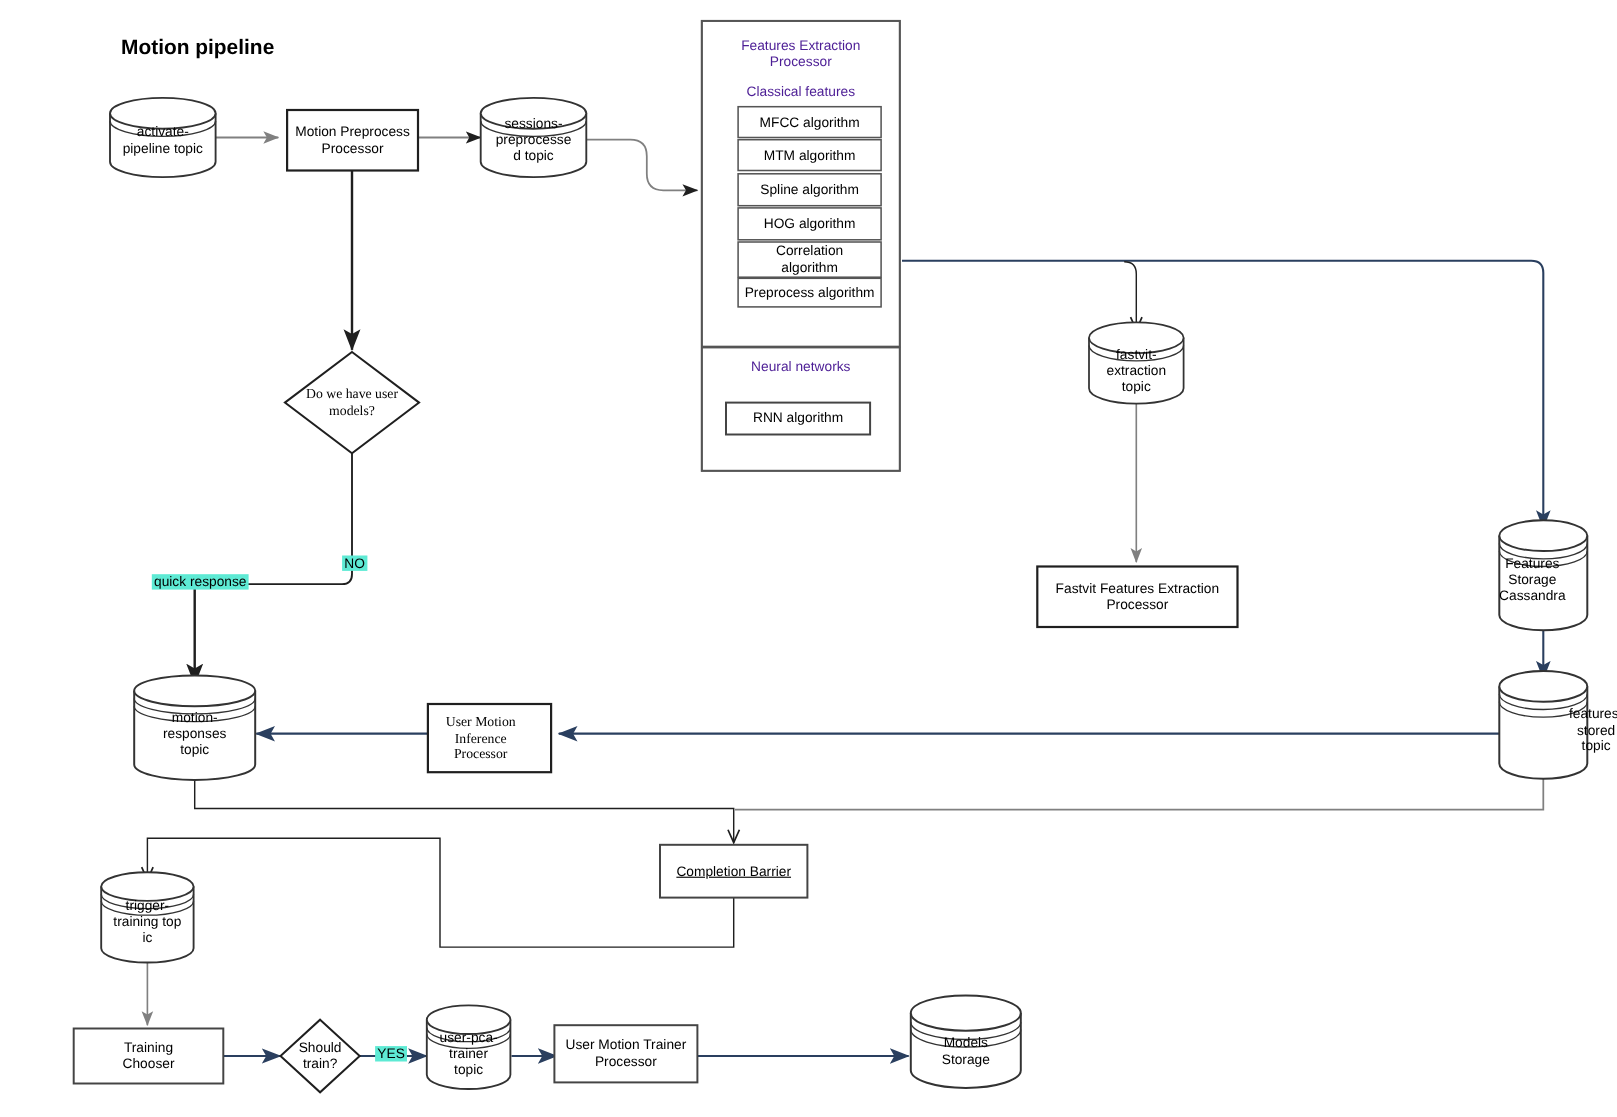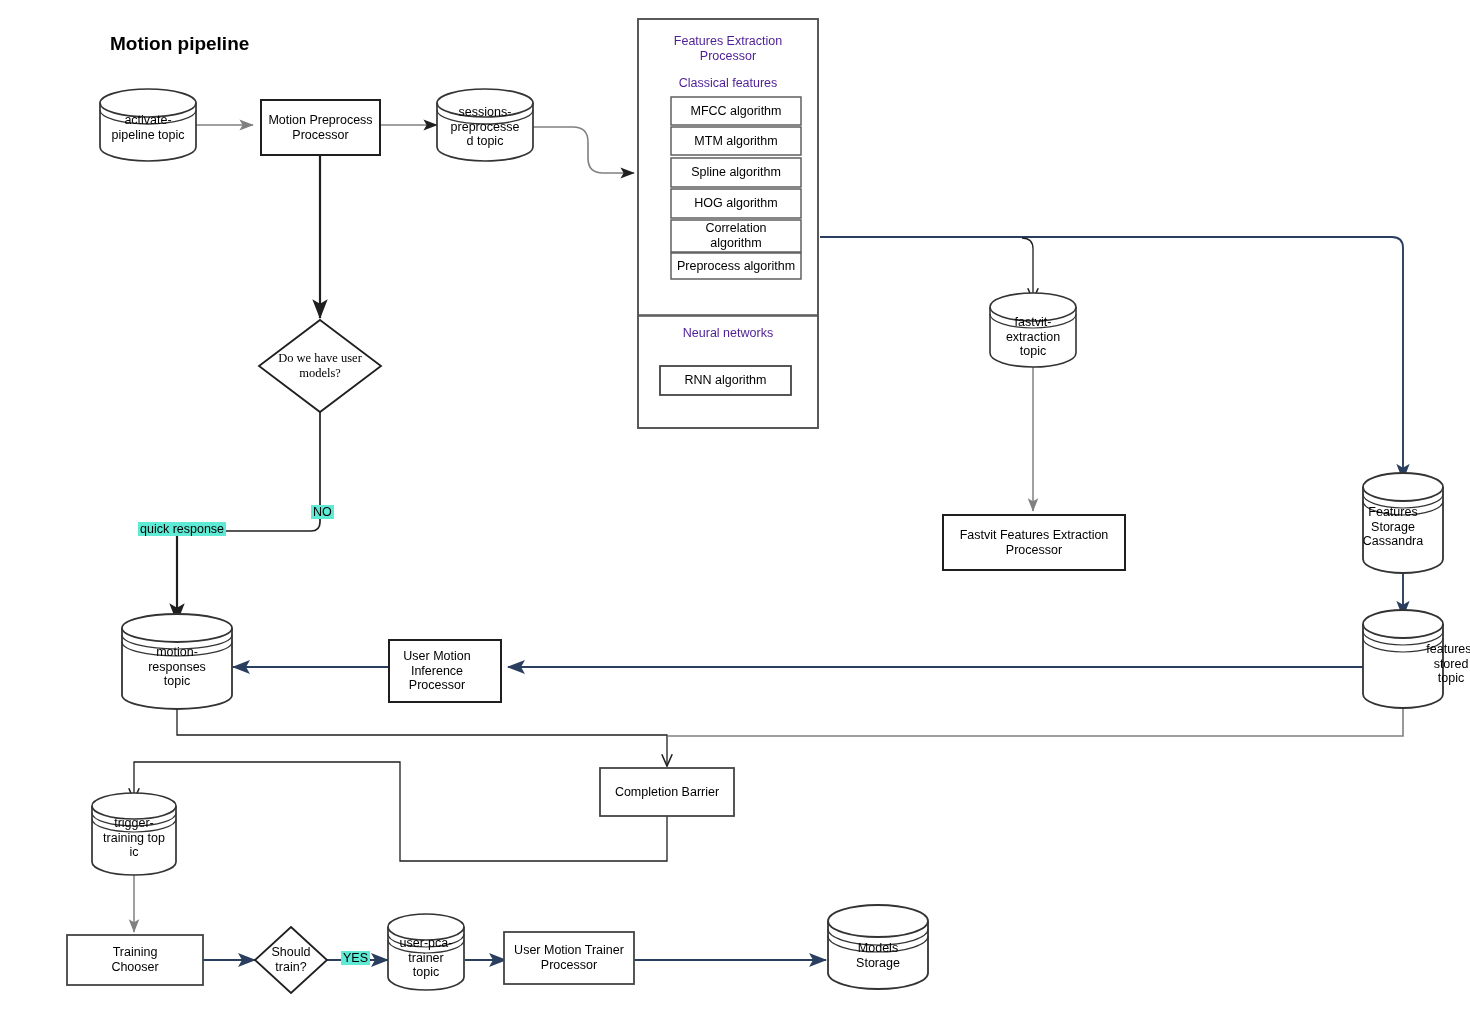--- a/index.html
+++ b/index.html
@@ -267,25 +267,25 @@
 Cassandra</div>
 
   <div class="node-label" style="left:1363px; top:631px; width:80px; height:66px;padding-left:48px;">features-
 stored
 topic</div>
 
   <div class="node-label" style="left:122px; top:635px; width:110px; height:64px;">motion-
 responses
 topic</div>
 
-  <div class="node-label" style="left:389px; top:640px; width:96px; height:62px;">User Motion
+  <div class="node-label" style="left:389px; top:640px; width:96px; height:62px;font-family:Liberation Serif, serif;">User Motion
 Inference
 Processor</div>
 
-  <div class="node-label" style="left:600px; top:768px; width:134px; height:48px;">Completion Barrier</div>
+  <div class="node-label" style="left:600px; top:768px; width:134px; height:48px;text-decoration:underline;">Completion Barrier</div>
 
   <div class="node-label" style="left:92px; top:812px; width:84px; height:52px;">trigger-
 training top
 ic</div>
 
   <div class="node-label" style="left:67px; top:935px; width:136px; height:50px;">Training
 Chooser</div>
 
   <div class="node-label" style="left:255px; top:942px; width:72px; height:36px;">Should
 train?</div>

